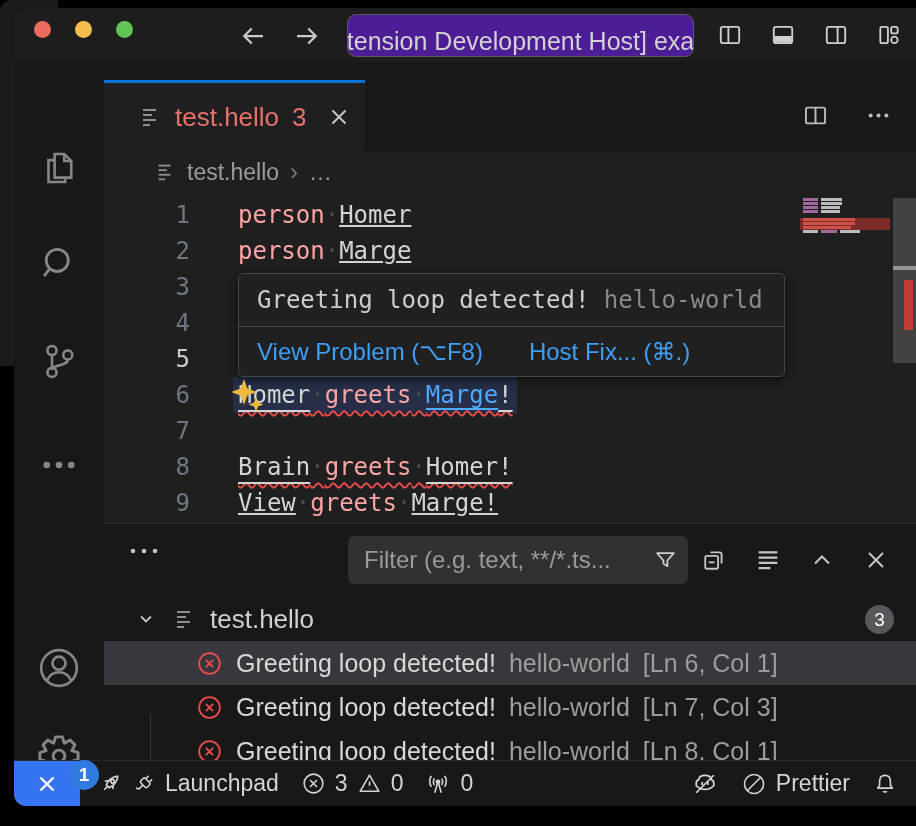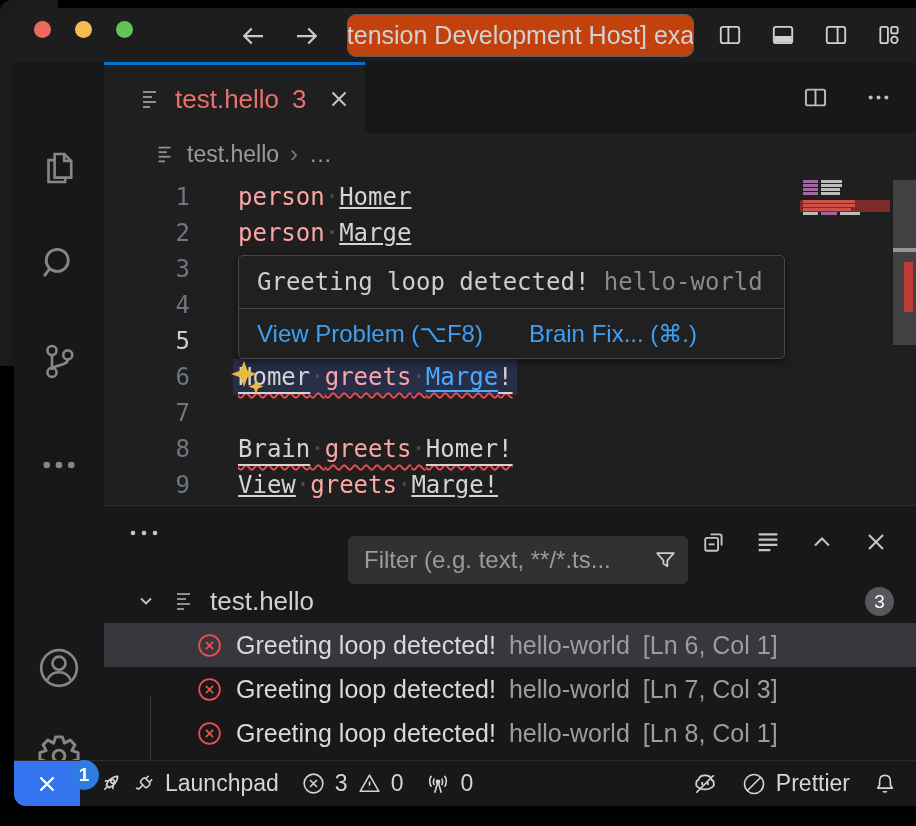--- a/index.html
+++ b/index.html
@@ -7,31 +7,31 @@
          font-family:"Liberation Sans",sans-serif;-webkit-font-smoothing:antialiased;}
   .back-window{position:absolute;left:0;top:0;width:58px;height:366px;background:#1b1b1b;border-radius:12px 0 0 0;}
   .window{position:absolute;left:14px;top:8px;width:902px;height:798px;background:#181818;
           border-radius:12px 0 0 12px;overflow:hidden;}
   
   .titlebar{position:absolute;left:0;top:0;width:100%;height:54px;background:#1d1d1d;}
   .lights{position:absolute;left:20px;top:13px;display:flex;gap:24px;}
   .light{width:17px;height:17px;border-radius:50%;}
   .nav-arrows{position:absolute;left:224px;top:13px;display:flex;gap:24px;color:#c9c9c9;}
   .cmd-center{position:absolute;left:333px;top:6px;width:345px;height:41px;border:1px solid #5c5c5c;
-              border-radius:9px;background:#c2410c;display:flex;align-items:center;justify-content:center;
+              border-radius:9px;background:#4c1d95;display:flex;align-items:flex-end;justify-content:center;
               overflow:hidden;color:#d2d2d2;font-size:25px;white-space:nowrap;}
   .layout-icons{position:absolute;right:14px;top:14px;display:flex;gap:27px;color:#d0d0d0;}
   
   .activitybar{position:absolute;left:0;top:54px;width:90px;height:698px;background:#181818;}
   .act-icon{position:absolute;left:0;width:90px;display:flex;justify-content:center;color:#868686;}
   .settings-badge{position:absolute;left:55px;top:698px;width:30px;height:30px;border-radius:50%;
                   background:#2f7be0;color:#fff;font-size:19px;font-weight:bold;display:flex;
                   align-items:center;justify-content:center;z-index:3;}
   
-  .editorcol{position:absolute;left:90px;top:54px;width:812px;height:698px;}
+  .editorcol{position:absolute;left:90px;top:72px;width:812px;height:698px;}
   .tabbar{position:absolute;left:0;top:0;width:100%;height:71px;background:#181818;}
   .tab{position:absolute;left:0;top:0;width:261px;height:71px;background:#1f1f1f;border-top:3px solid #0272d4;
        box-sizing:border-box;display:flex;align-items:center;padding-left:34px;gap:13px;}
   .tab-label{color:#e8716c;font-size:26px;}
   .tab-badge{color:#e8716c;font-size:26px;}
   .tab-close{color:#c8c8c8;margin-left:6px;display:flex;}
   .tab-actions{position:absolute;right:24px;top:22px;display:flex;gap:36px;color:#bdbdbd;align-items:center;}
   .breadcrumb{position:absolute;left:0;top:71px;width:100%;height:42px;background:#1f1f1f;
               display:flex;align-items:center;padding-left:50px;gap:11px;box-sizing:border-box;
               color:#9b9b9b;font-size:23px;}
@@ -60,21 +60,21 @@
   .mm-err-row{background:#7c2b28;height:4px;}
   .scrollbar{position:absolute;left:789px;top:0;width:23px;height:330px;}
   .sb-slider{position:absolute;left:0;top:5px;width:23px;height:165px;background:#424242;}
   .sb-cursorband{position:absolute;left:0;top:73px;width:23px;height:4px;background:#969696;}
   .sb-errmark{position:absolute;left:11px;top:87px;width:9px;height:50px;background:#bf3d36;}
   
   .panel{position:absolute;left:0;top:443px;width:100%;height:255px;background:#181818;border-top:1px solid #2f2f2f;box-sizing:border-box;}
   .panel-header{position:relative;height:73px;}
   .panel-more{position:absolute;left:22px;top:14px;color:#c5c5c5;}
   .filterbox{position:absolute;left:244px;top:12px;width:340px;height:48px;background:#313131;border-radius:6px;
-             display:flex;align-items:center;box-sizing:border-box;padding:0 10px 0 14px;margin-top:18px;}
+             display:flex;align-items:center;box-sizing:border-box;padding:0 10px 0 14px;}
   .filterbox input{flex:1;background:transparent;border:none;outline:none;color:#cccccc;font-size:24px;
                    font-family:"Liberation Sans",sans-serif;min-width:0;}
   .filterbox input::placeholder{color:#9b9b9b;opacity:1;}
   .panel-actions{position:absolute;right:26px;top:22px;display:flex;gap:26px;color:#c5c5c5;align-items:center;}
   .tree{position:absolute;top:73px;left:0;width:100%;}
   .tree-group{position:relative;height:44px;display:flex;align-items:center;padding-left:30px;gap:14px;box-sizing:border-box;}
   .tree-group-label{color:#d0d0d0;font-size:26px;}
   .count-badge{position:absolute;right:22px;top:8px;width:29px;height:29px;border-radius:50%;background:#56585c;
                color:#fff;font-size:19px;display:flex;align-items:center;justify-content:center;}
   .indent-guide{position:absolute;left:46px;top:117px;width:1px;height:132px;background:#3a3a3a;}
@@ -290,21 +290,21 @@
             <path d="M26 22 L28 27.5 L33.5 29.5 L28 31.5 L26 37 L24 31.5 L18.5 29.5 L24 27.5 Z" fill="#ecba3a"></path>
           </svg>
         </div>
 
         <div class="hover-tip">
           <div class="tt-msg">
             <span class="msg">Greeting loop detected!</span><span class="msg"> </span><span class="code">hello-world</span>
           </div>
           <div class="tt-actions">
             <span>View Problem (⌥F8)</span>
-            <span>Brain Fix... (⌘.)</span>
+            <span>Host Fix... (⌘.)</span>
           </div>
         </div>
 
         <div class="minimap" id="minimap">
             <div class="mm-row">
               <div class="mm-seg" style="left: 3px; width: 15px; background: rgb(160, 106, 158);"></div>
               <div class="mm-seg" style="left: 21px; width: 21px; background: rgb(188, 188, 188);"></div>
             </div>
             <div class="mm-row">
               <div class="mm-seg" style="left: 3px; width: 15px; background: rgb(160, 106, 158);"></div>

